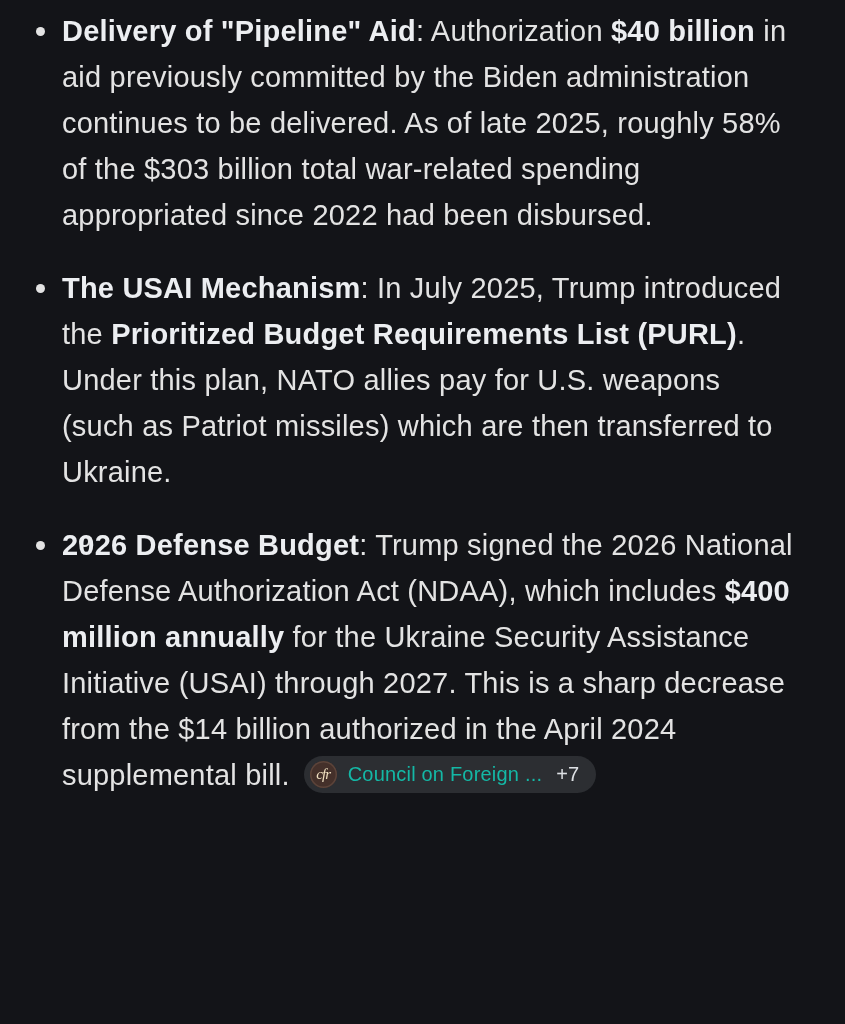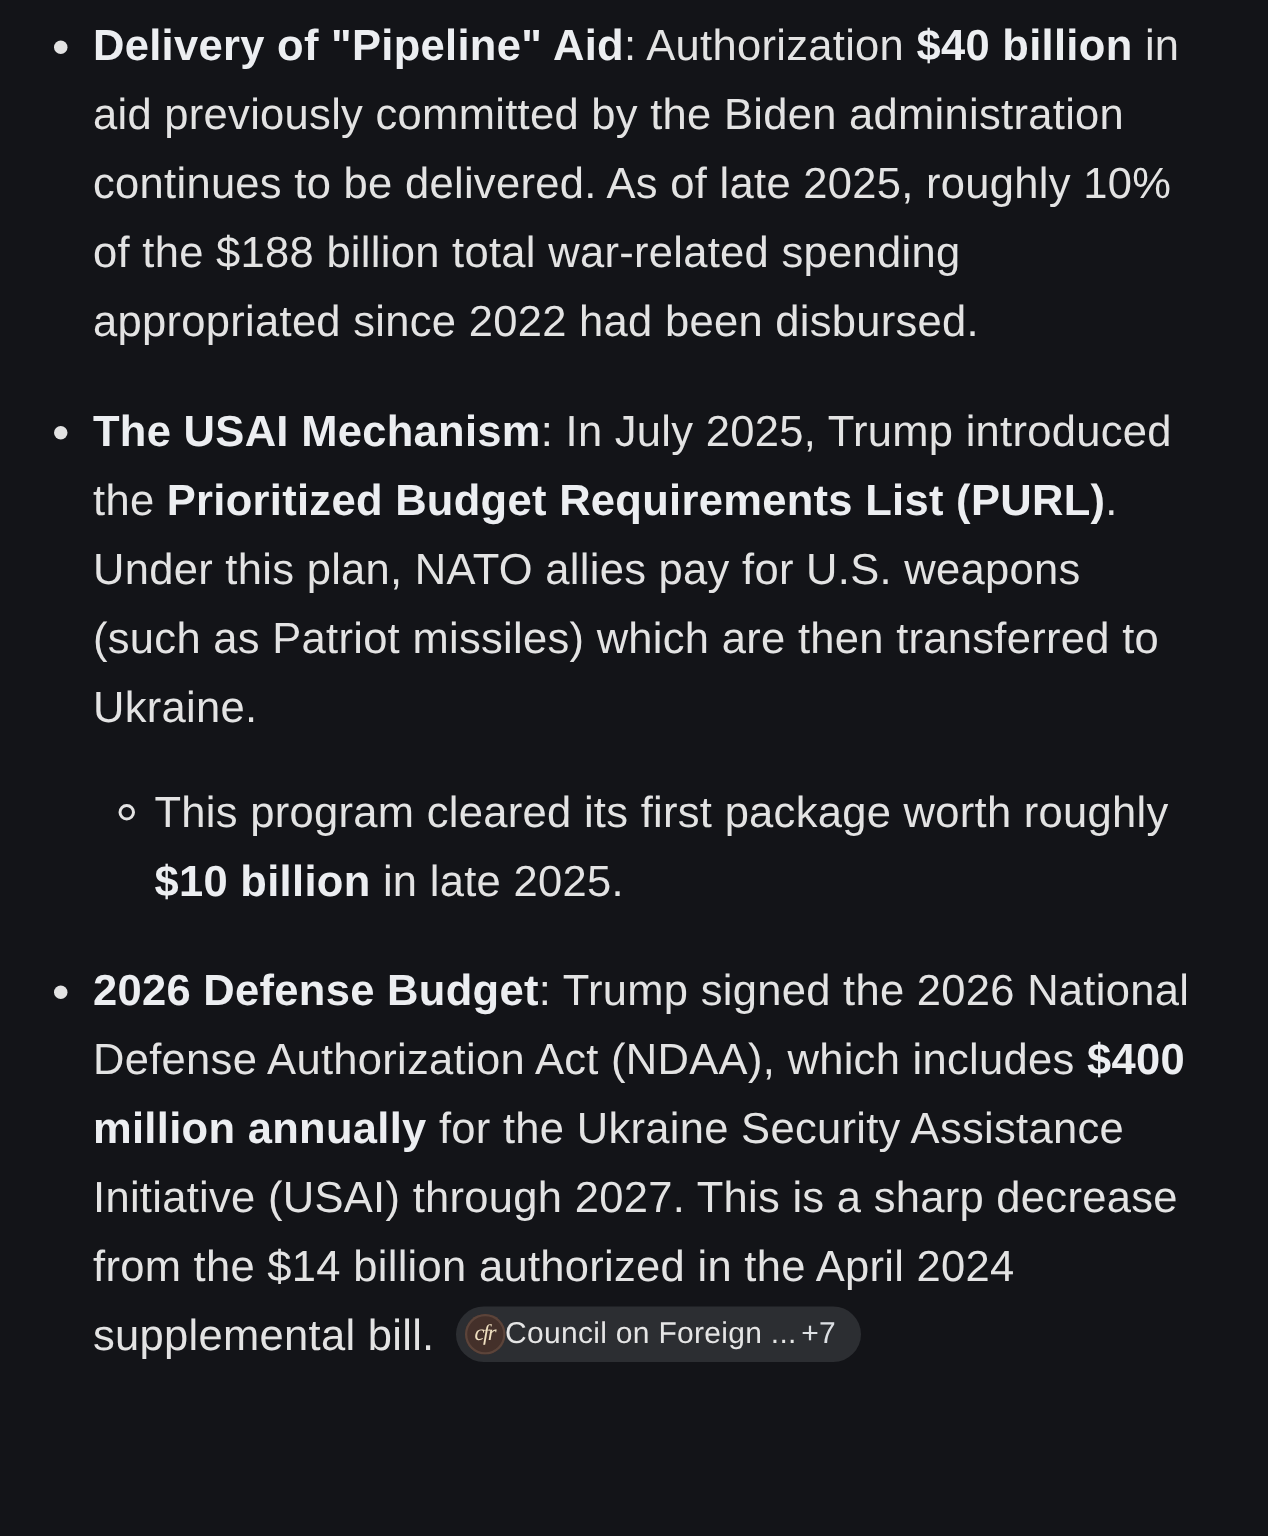--- a/index.html
+++ b/index.html
@@ -70,20 +70,21 @@
   
   .chip {
     display: inline-flex;
     align-items: center;
     vertical-align: middle;
     position: relative;
     top: -3px;
     height: 37px;
     margin-left: 14px;
     padding: 0 17px 0 6px;
+    gap: 11px;
     background: #2c2e32;
     border-radius: 21px;
     cursor: pointer;
     white-space: nowrap;
   }
   .chip-logo {
     width: 27px;
     height: 27px;
     border-radius: 50%;
     background: #44302a;
@@ -96,47 +97,46 @@
     letter-spacing: -1px;
     display: flex;
     align-items: center;
     justify-content: center;
     flex: 0 0 auto;
   }
   .chip-label {
     font-size: 20px;
     line-height: 41px;
     letter-spacing: 0.2px;
-    color: #e5e5e5;
+    color: #14b8a6;
   }
   .chip-count {
     font-size: 20px;
     line-height: 41px;
     color: #dde0e4;
     margin-left: 3px;
   }
 </style>
 </head>
 <body>
 
 <div class="content">
   <ul class="main">
 
     <li>
       <span class="dot"></span>
-      <div class="li-text"><span class="b">Delivery of "Pipeline" Aid</span><span>: Authorization </span><span class="b">$40 billion</span><span> in aid previously committed by the Biden administration continues to be delivered. As of late 2025, roughly 10% of the $188 billion total war-related spending appropriated since 2022 had been disbursed.</span></div>
+      <div class="li-text"><span class="b">Delivery of "Pipeline" Aid</span><span>: Authorization </span><span class="b">$40 billion</span><span> in aid previously committed by the Biden administration continues to be delivered. As of late 2025, roughly 58% of the $303 billion total war-related spending appropriated since 2022 had been disbursed.</span></div>
     </li>
 
     <li>
       <span class="dot"></span>
       <div class="li-text"><span class="b">The USAI Mechanism</span><span>: In July 2025, Trump introduced the </span><span class="b">Prioritized Budget Requirements List (PURL)</span><span>. Under this plan, NATO allies pay for U.S. weapons (such as Patriot missiles) which are then transferred to Ukraine.</span></div>
       <ul class="sub">
         <li>
           <span class="circle"></span>
-          <div class="li-text"><span>This program cleared its first package worth roughly </span><span class="b">$10 billion</span><span> in late 2025.</span></div>
         </li>
       </ul>
     </li>
 
     <li>
       <span class="dot"></span>
       <div class="li-text">
         <span class="seg"><span class="b">2026 Defense Budget</span><span>: Trump signed the 2026 National Defense Authorization Act (NDAA), which includes </span><span class="b">$400 million annually</span><span> for the Ukraine Security Assistance Initiative (USAI) through 2027. This is a sharp decrease from the $14 billion authorized in the April 2024 supplemental bill.</span></span><span class="chip">
           <span class="chip-logo">
             <span>cfr</span>

